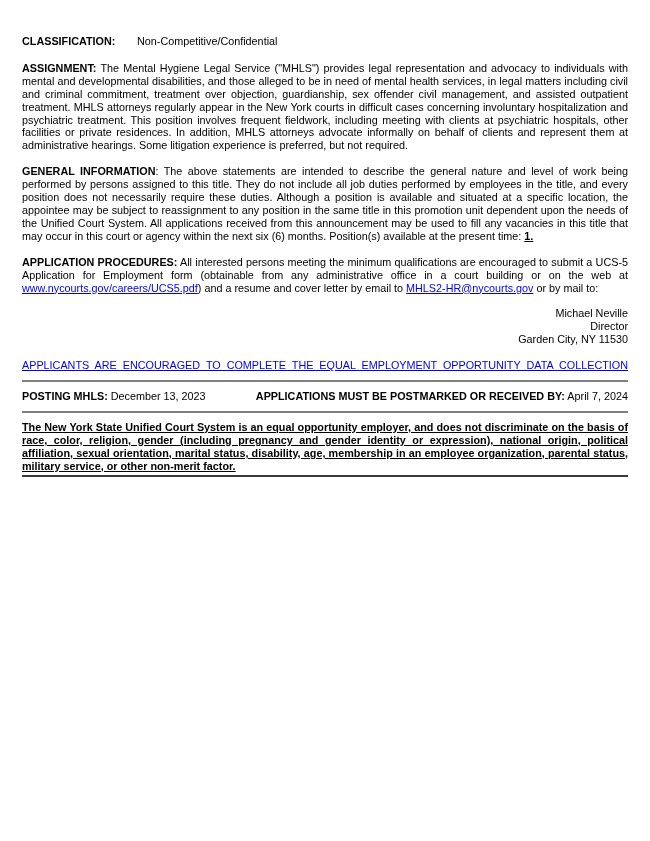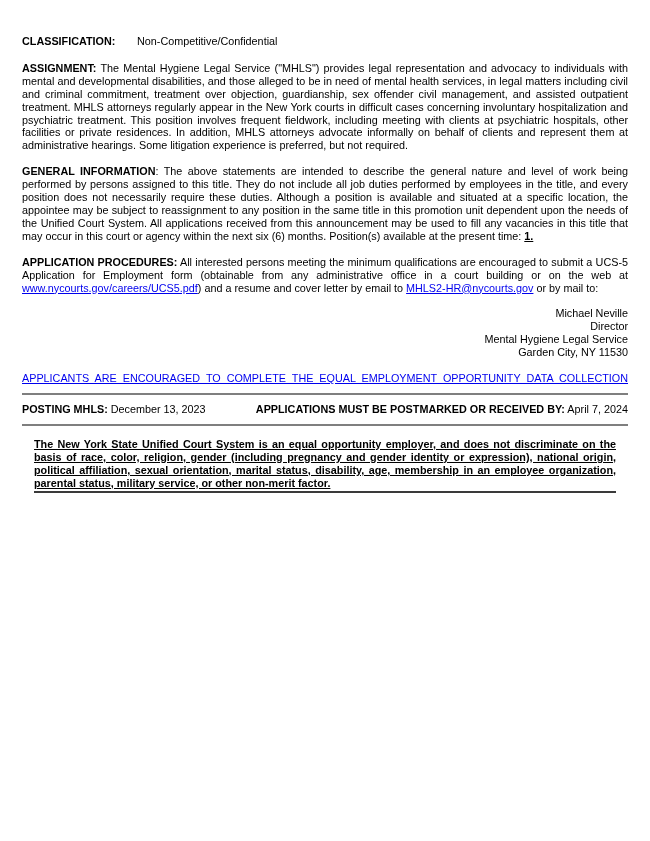--- a/index.html
+++ b/index.html
@@ -61,21 +61,21 @@
     border: none;
     margin: 0 0 8px 0;
   }
   .posting-row {
     display: flex;
     justify-content: space-between;
     margin: 0 0 8px 0;
     white-space: nowrap;
   }
   .eeo-statement {
-    margin: 12px;
+    margin: 0;
     font-weight: bold;
     text-align: justify;
     text-decoration: underline;
     border-bottom: 2px solid #3a3a3a;
     padding-bottom: 2px;
   }
 </style>
 </head>
 <body>
 
@@ -91,21 +91,20 @@
   <span class="b">GENERAL INFORMATION</span><span>: The above statements are intended to describe the general nature and level of work being performed by persons assigned to this title.  They do not include all job duties performed by employees in the title, and every position does not necessarily require these duties.  Although a position is available and situated at a specific location, the appointee may be subject to reassignment to any position in the same title in this promotion unit dependent upon the needs of the Unified Court System.  All applications received from this announcement may be used to fill any vacancies in this title that may occur in this court or agency within the next six (6) months.  Position(s) available at the present time: </span><span class="bu">1.</span>
 </p>
 
 <p class="para">
   <span class="b">APPLICATION PROCEDURES:</span><span> All interested persons meeting the minimum qualifications are encouraged to submit a UCS-5 Application for Employment form (obtainable from any administrative office in a court building or on the web at </span><a class="link">www.nycourts.gov/careers/UCS5.pdf</a><span>) and a resume and cover letter by email to </span><a class="link">MHLS2-HR@nycourts.gov</a><span> or by mail to:</span>
 </p>
 
 <div class="address-block">
   <div>Michael Neville</div>
   <div>Director</div>
-  <div>Mental Hygiene Legal Service</div>
   <div>Garden City, NY 11530</div>
 </div>
 
 <div class="notice">
   <div class="line1">APPLICANTS ARE ENCOURAGED TO COMPLETE THE EQUAL EMPLOYMENT OPPORTUNITY DATA COLLECTION</div>
 </div>
 
 <div class="rule"></div>
 
 <div class="posting-row">

